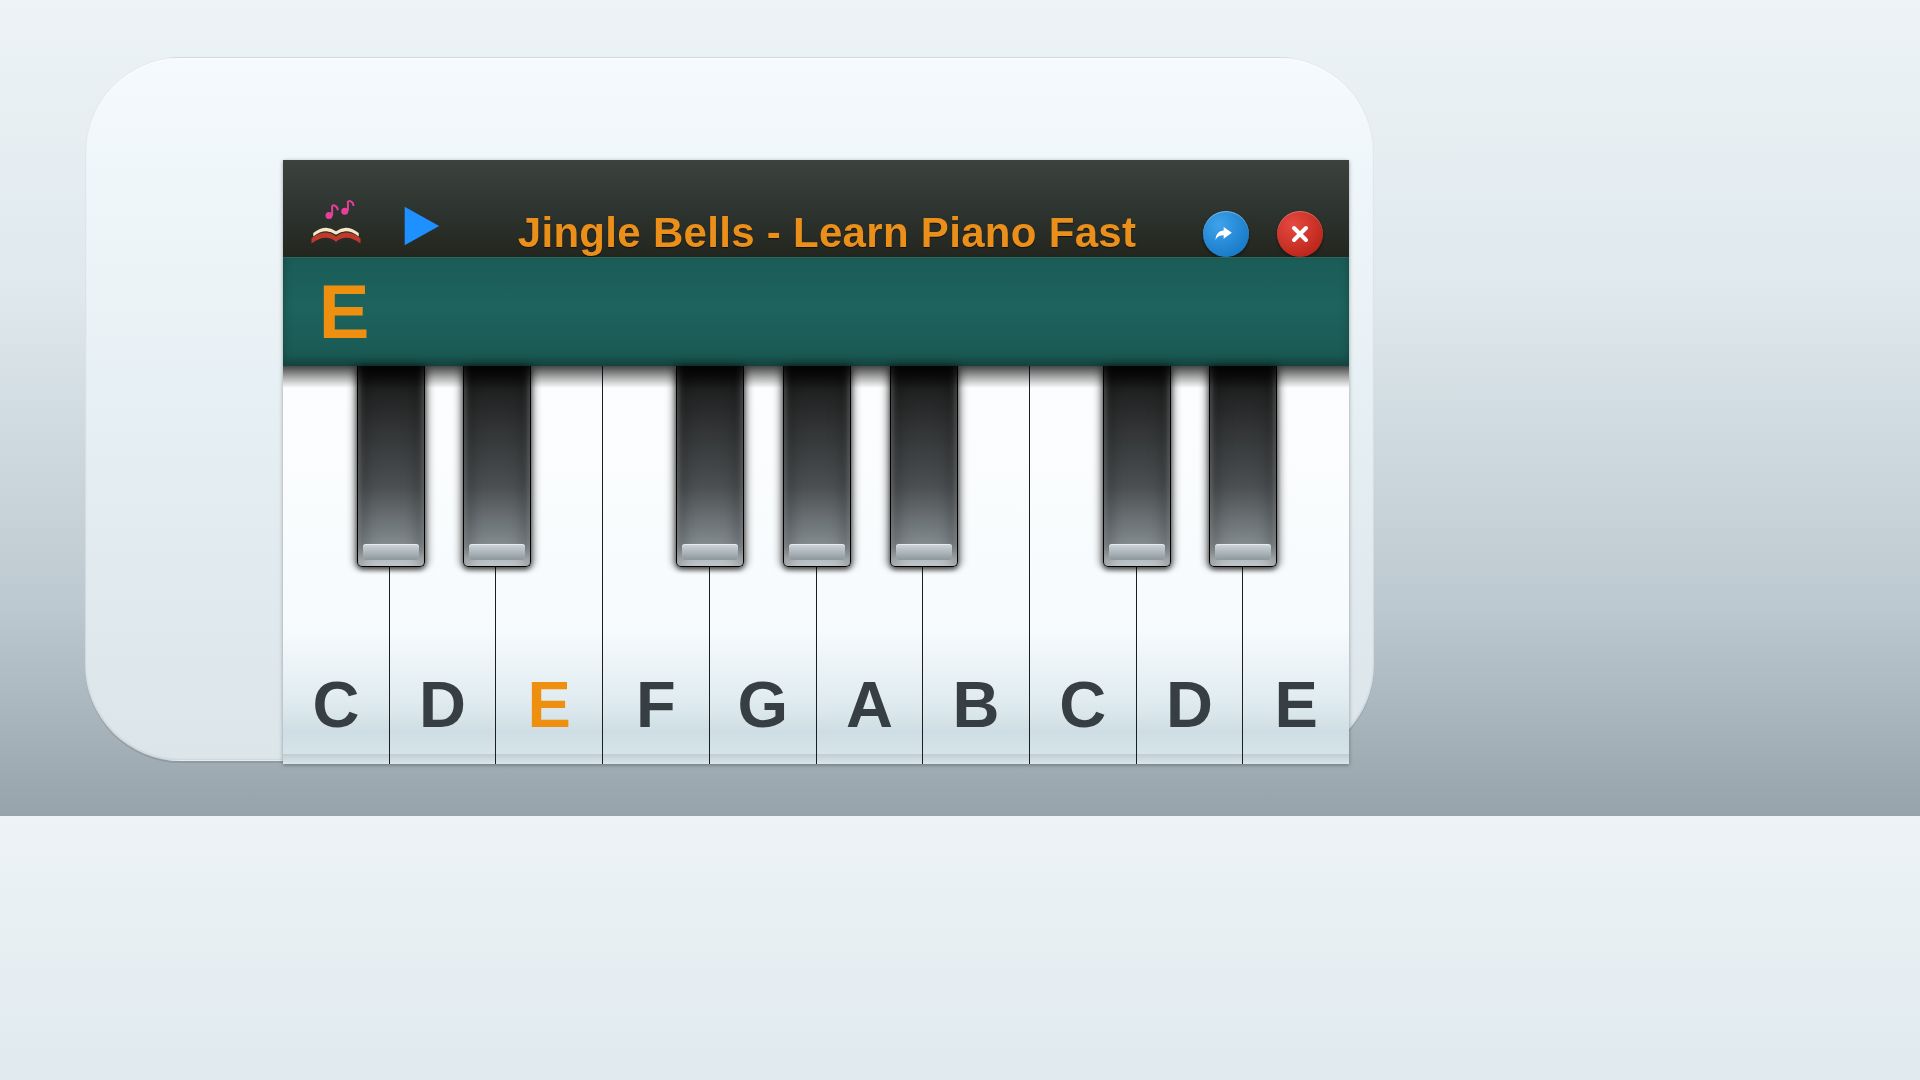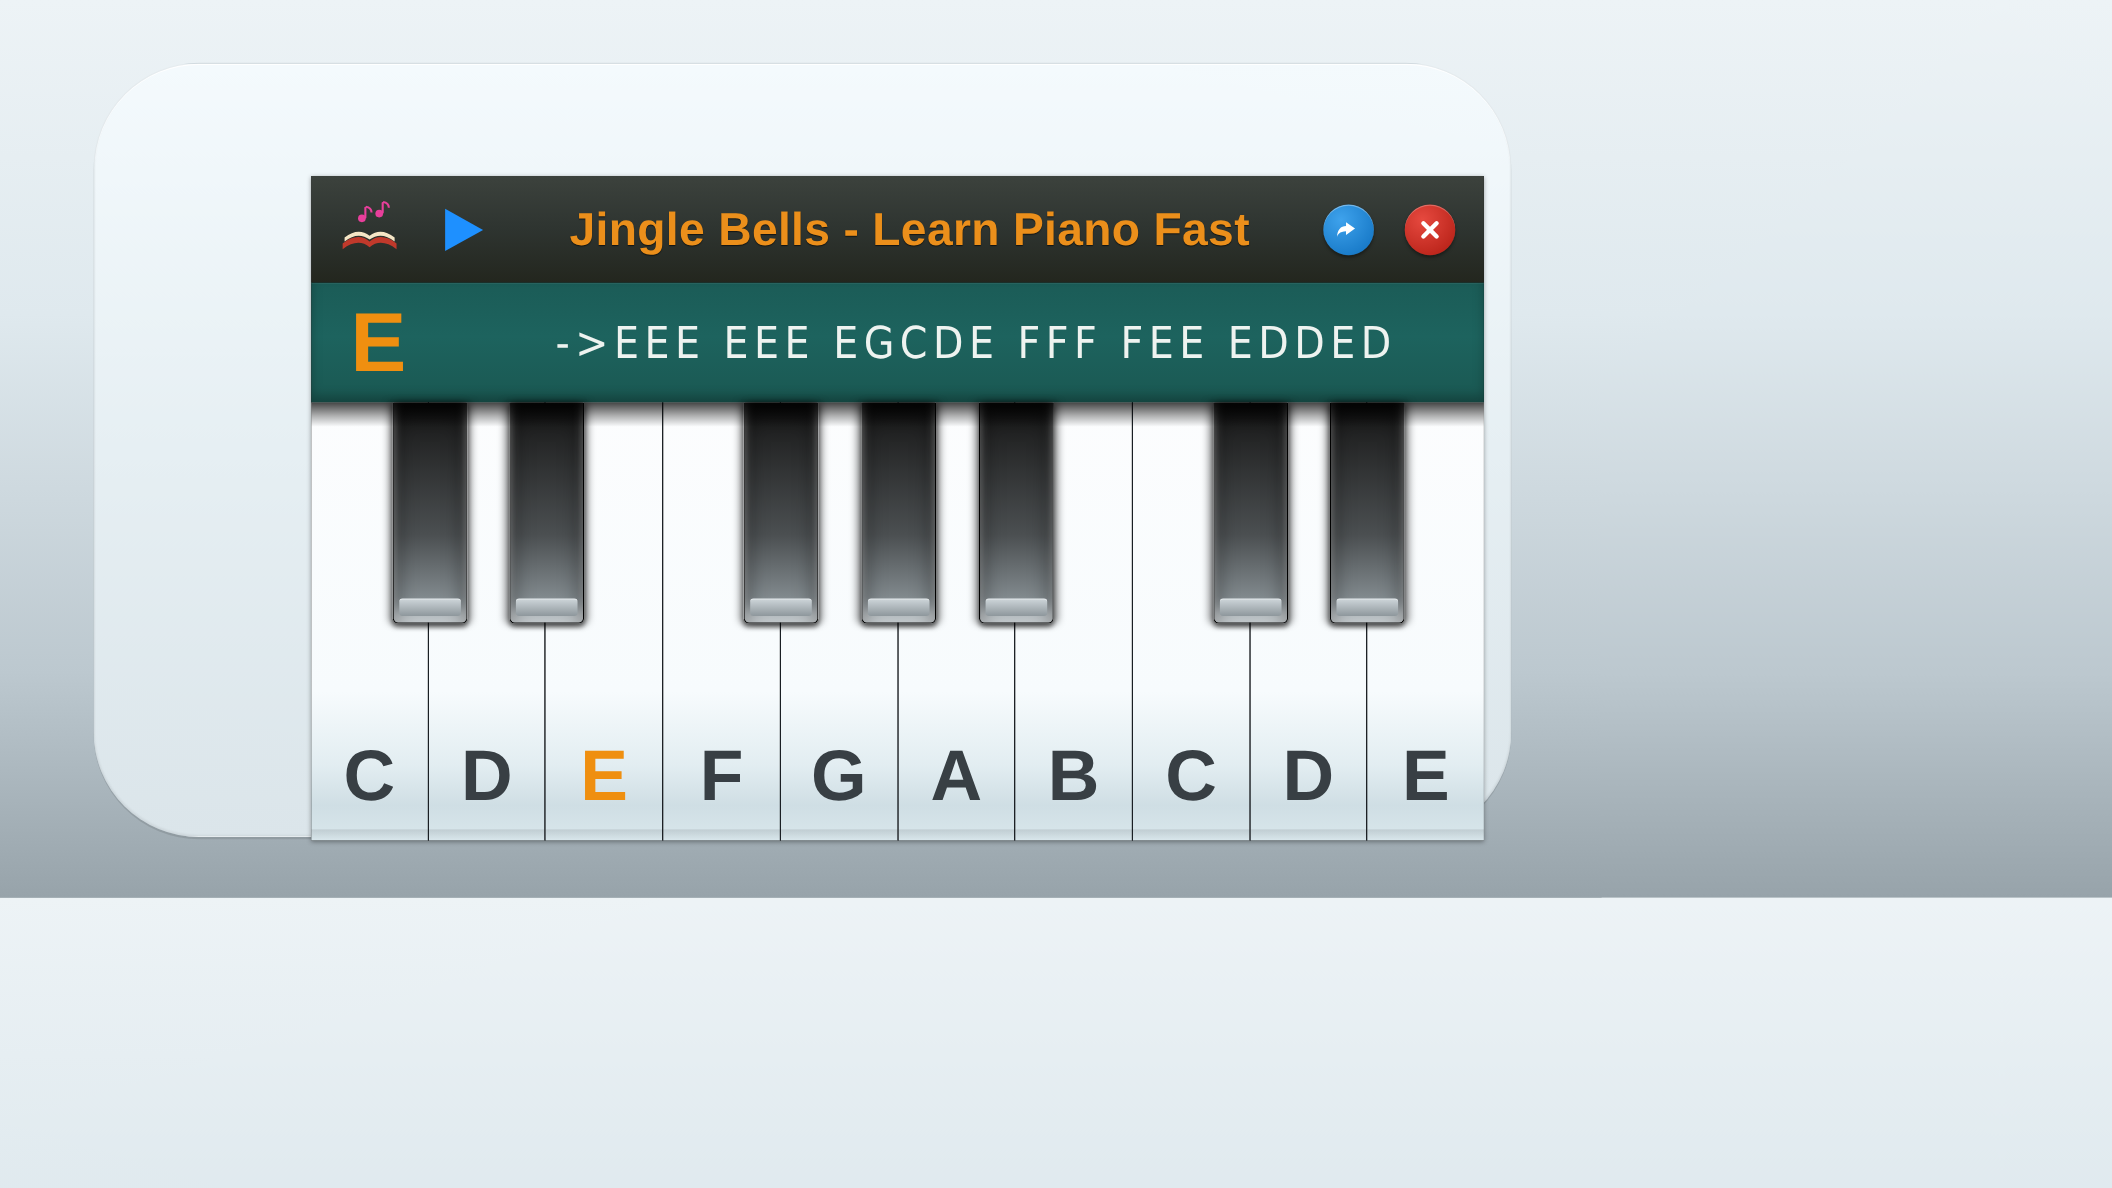--- a/index.html
+++ b/index.html
@@ -24,21 +24,21 @@
     position: absolute;
     left: 197px; top: 102px;
     width: 1066px; height: 604px;
     background: #000;
     box-shadow: 0 1px 4px rgba(0,0,0,0.35);
   }
   
   .topbar {
     position: absolute; left: 0; top: 0; width: 100%; height: 97px;
     background: linear-gradient(180deg, #3c423d 0%, #2e3430 50%, #23261e 100%);
-    display: flex; align-items: center;
+    display: flex; align-items: flex-end;
   }
   .tb-icon {
     width: 62px; height: 62px; display: flex; align-items: center; justify-content: center;
     margin-left: 22px;
   }
   .tb-title {
     flex: 1; text-align: center;
     font-size: 42px; font-weight: 700;
     color: #eb8f1b;
     letter-spacing: 0.3px;
@@ -175,21 +175,20 @@
         <div class="round-btn btn-close">
           <svg viewBox="0 0 48 48" width="24" height="24">
             <path d="M12 12 L36 36 M36 12 L12 36" stroke="#fff" stroke-width="8" stroke-linecap="round"></path>
           </svg>
         </div>
       </div>
     </div>
 
     <div class="seqbar">
       <div class="seq-cur">E</div>
-      <div class="seq-text">-&gt;EEE EEE EGCDE  FFF FEE EDDED</div>
     </div>
 
     <div class="kb-shadow"></div>
 
     <div class="keyboard">
       <div class="whites">
         <div class="wkey">
             <div class="wlabel">C</div>
           </div>
         <div class="wkey">

